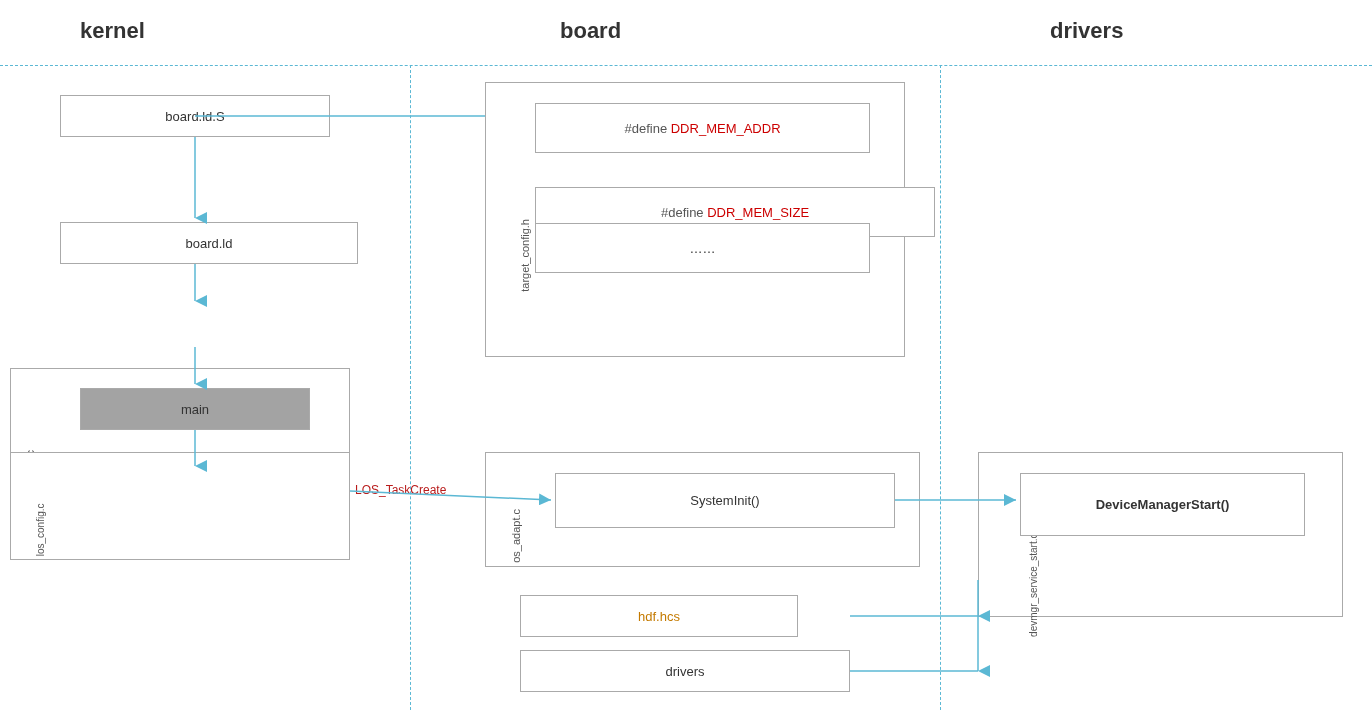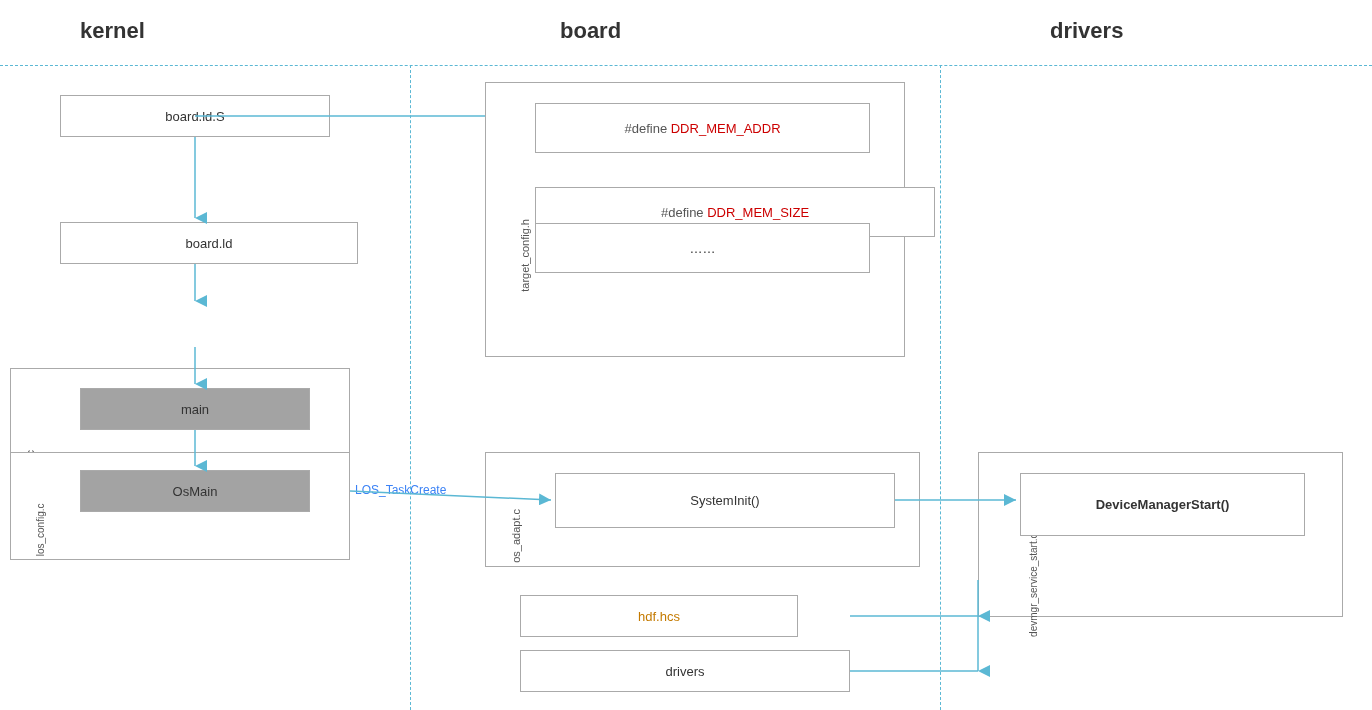--- a/index.html
+++ b/index.html
@@ -127,23 +127,20 @@
   </div>
 
   <div class="box light-blue-bg" style="left:80px; top:388px; width:230px; height:42px;">
     <span class="label">main</span>
   </div>
 
   <div class="container-box" style="left:10px; top:452px; width:340px; height:108px;">
     <span class="side-label" style="left:3px; top:45px; transform:rotate(-90deg) translateX(-50%); white-space:nowrap; font-size:10px;">los_config.c</span>
   </div>
 
-  <div class="box light-blue-bg" style="left:80px; top:470px; width:230px; height:42px;">
-    <span class="label">OsMain</span>
-  </div>
 
   <div class="container-box" style="left:485px; top:82px; width:420px; height:275px;">
     <span class="side-label" style="left:3px; top:130px; transform:rotate(-90deg) translateX(-50%); white-space:nowrap; font-size:11px;">target_config.h</span>
   </div>
 
   <div class="box" style="left:535px; top:103px; width:335px; height:50px;">
     <span class="label">
       <span style="color:#555;">#define </span><span style="color:#c00;">DDR_MEM_ADDR</span>
     </span>
   </div>
@@ -175,21 +172,21 @@
   </div>
 
   <div class="container-box" style="left:978px; top:452px; width:365px; height:165px;">
     <span class="side-label" style="left:3px; top:75px; transform:rotate(-90deg) translateX(-50%); white-space:nowrap; font-size:10px;">devmgr_service_start.c</span>
   </div>
 
   <div class="box" style="left:1020px; top:473px; width:285px; height:63px;font-weight:bold;">
     <span class="label">DeviceManagerStart()</span>
   </div>
 
-  <div style="position:absolute; left:355px; top:483px; font-size:12px; color:#3b82f6;">
+  <div style="position:absolute; left:355px; top:483px; font-size:12px; color:#b91c1c;">
     <span>LOS_TaskCreate</span>
   </div>
 
   <svg class="arrows-svg">
     <defs>
       <marker id="arrowhead-down" markerWidth="8" markerHeight="8" refX="4" refY="8" orient="auto">
         <polygon points="0,0 8,0 4,8" fill="#5BB8D4"></polygon>
       </marker>
       <marker id="arrowhead-right" markerWidth="8" markerHeight="8" refX="8" refY="4" orient="auto">
         <polygon points="0,0 8,4 0,8" fill="#5BB8D4"></polygon>

